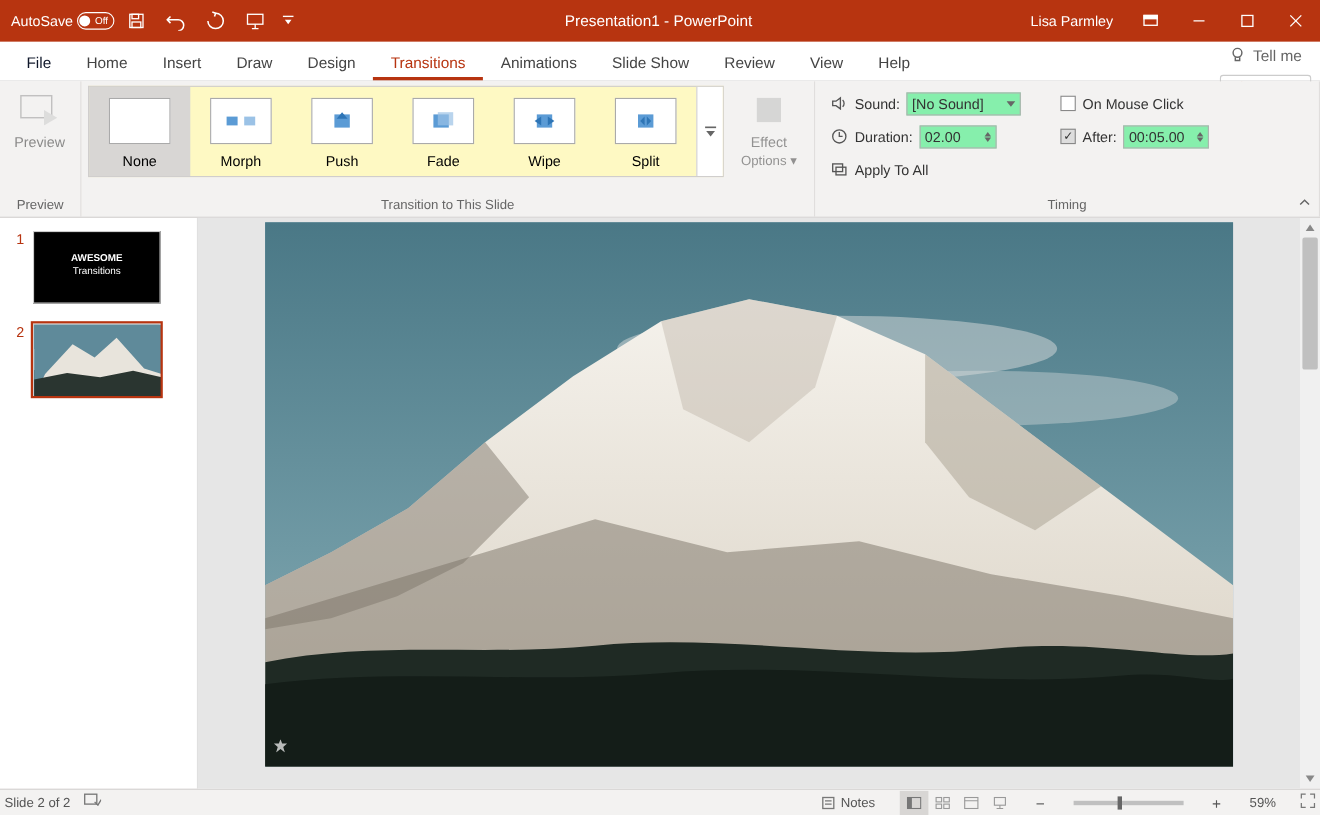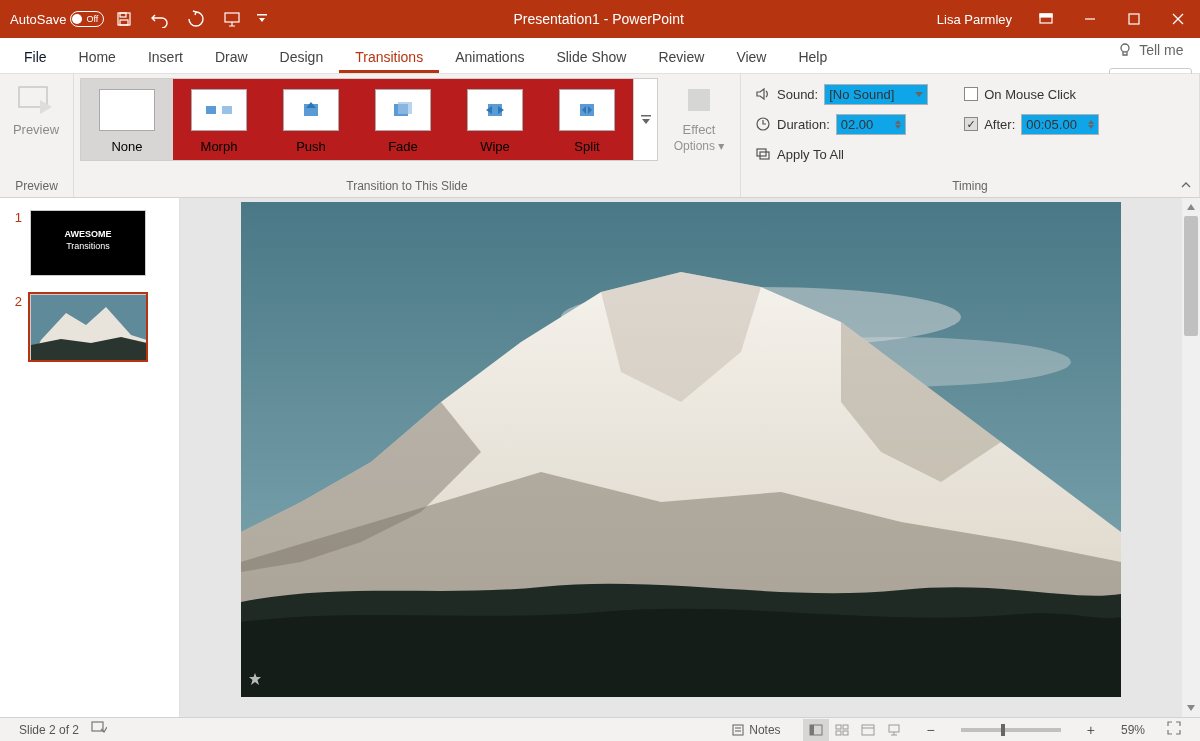--- a/index.html
+++ b/index.html
@@ -28,32 +28,32 @@
 .share-btn { border: 1px solid #ccc; border-radius: 3px; padding: 4px 12px; color: #8b5cf6; display: flex; align-items: center; gap: 6px; cursor: pointer; }
 .comments-btn { border: 1px solid #e0e0e0; border-radius: 3px; width: 32px; height: 26px; display: flex; align-items: center; justify-content: center; color: #b73410; cursor: pointer; }
 
 
 .ribbon-body { height: 124px; background: #f3f2f1; border-bottom: 1px solid #d4d2d0; display: flex; position: relative; }
 .ribbon-group { display: flex; flex-direction: column; border-right: 1px solid #e0dedd; padding: 4px 6px 2px; }
 .ribbon-group-content { flex: 1; display: flex; align-items: flex-start; }
 .ribbon-group-label { text-align: center; font-size: 12px; color: #666; padding-bottom: 2px; }
 .big-btn { width: 60px; display: flex; flex-direction: column; align-items: center; gap: 6px; padding: 6px 4px; cursor: pointer; border-radius: 2px; font-size: 13px; color: #333; }
 .big-btn .icon-box { width: 40px; height: 32px; display: flex; align-items: center; justify-content: center; }
-.gallery { background: #b91c1c; border: 1px solid #d0cecd; display: flex; }
+.gallery { background: #fef9c3; border: 1px solid #d0cecd; display: flex; }
 .gallery-item { width: 92px; display: flex; flex-direction: column; align-items: center; gap: 8px; padding: 10px 4px 6px; cursor: pointer; font-size: 13px; }
 .gallery-item.selected { background: #d8d6d4; }
 .gallery-item .thumb { width: 56px; height: 42px; border: 1px solid #aaa; background: #fff; display: flex; align-items: center; justify-content: center; }
 .gallery-more { width: 24px; background: #fff; border-left: 1px solid #d0cecd; display: flex; align-items: center; justify-content: center; cursor: pointer; }
 .gallery-more svg { width: 12px; height: 12px; fill: #666; }
 
 .timing-group { flex: 1; }
 .timing-row { display: flex; align-items: center; gap: 6px; font-size: 13px; color: #333; height: 28px; }
 .timing-left { display: flex; flex-direction: column; gap: 2px; padding: 2px 8px; }
 .timing-right { display: flex; flex-direction: column; gap: 2px; padding: 2px 8px; }
-.timing-input { border: 1px solid #b0b0b0; background: #0ea5e9; padding: 2px 4px; font-size: 13px; width: 90px; display: flex; justify-content: space-between; align-items: center; }
+.timing-input { border: 1px solid #b0b0b0; background: #86efac; padding: 2px 4px; font-size: 13px; width: 90px; display: flex; justify-content: space-between; align-items: center; }
 .spinner { display: flex; flex-direction: column; gap: 1px; }
 .spinner div { width: 0; height: 0; border-left: 3px solid transparent; border-right: 3px solid transparent; cursor: pointer; }
 .spinner .up { border-bottom: 4px solid #666; }
 .spinner .down { border-top: 4px solid #666; }
 .checkbox { width: 14px; height: 14px; border: 1px solid #888; display: inline-flex; align-items: center; justify-content: center; background: #fff; cursor: pointer; }
 .checkbox.checked { background: #ddd; }
 .checkbox.checked::after { content: "✓"; font-size: 11px; color: #333; line-height: 1; }
 .ribbon-collapse { position: absolute; right: 8px; bottom: 4px; font-size: 11px; color: #666; cursor: pointer; }
 
 
@@ -69,21 +69,21 @@
 .canvas-area { flex: 1; background: #e6e6e6; display: flex; align-items: flex-start; justify-content: center; padding: 4px 0 30px; overflow: hidden; position: relative; }
 .slide-canvas { width: 880px; height: 495px; background: #5f8a9a; display: flex; align-items: center; justify-content: center; position: relative; overflow: hidden; }
 .mountain-scene { width: 100%; height: 100%; }
 
 .vscroll { width: 18px; background: #f0f0f0; display: flex; flex-direction: column; }
 .vscroll .track { flex: 1; background: #f0f0f0; position: relative; }
 .vscroll .thumb { position: absolute; left: 2px; right: 2px; top: 0; height: 120px; background: #c0c0c0; border-radius: 2px; }
 .vscroll .arrow { height: 18px; display: flex; align-items: center; justify-content: center; cursor: pointer; }
 
 
-.statusbar { height: 24px; background: #f3f2f1; border-top: 1px solid #d4d2d0; display: flex; align-items: center; font-size: 12px; color: #555; padding: 0 19px; }
+.statusbar { height: 24px; background: #f3f2f1; border-top: 1px solid #d4d2d0; display: flex; align-items: center; font-size: 12px; color: #555; padding: 0 4px; }
 .status-left { display: flex; align-items: center; gap: 12px; }
 .status-right { margin-left: auto; display: flex; align-items: center; gap: 16px; }
 .status-btn { padding: 2px 6px; cursor: pointer; display: flex; align-items: center; gap: 4px; }
 .view-btns { display: flex; }
 .view-btn { width: 26px; height: 22px; display: flex; align-items: center; justify-content: center; cursor: pointer; }
 .view-btn.active { background: #d8d6d4; }
 .zoom-slider { width: 100px; height: 4px; background: #c0c0c0; position: relative; margin: 0 6px; }
 .zoom-slider .handle { position: absolute; left: 40%; top: -4px; width: 4px; height: 12px; background: #666; }
 .zoom-btn { cursor: pointer; font-size: 14px; padding: 0 4px; }
 </style>

